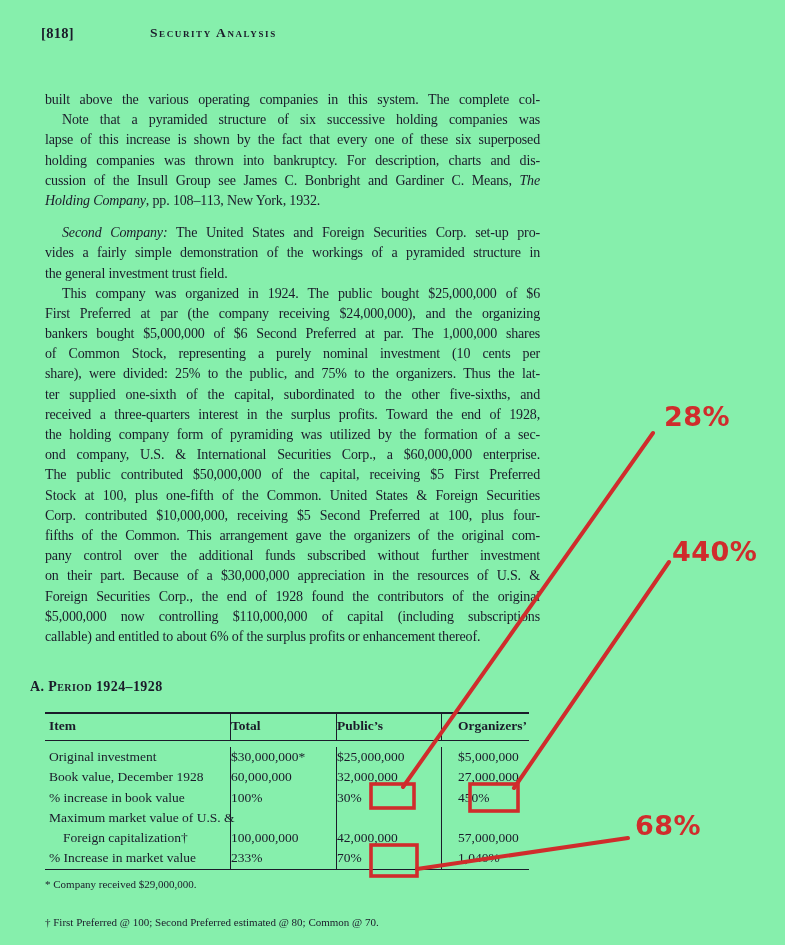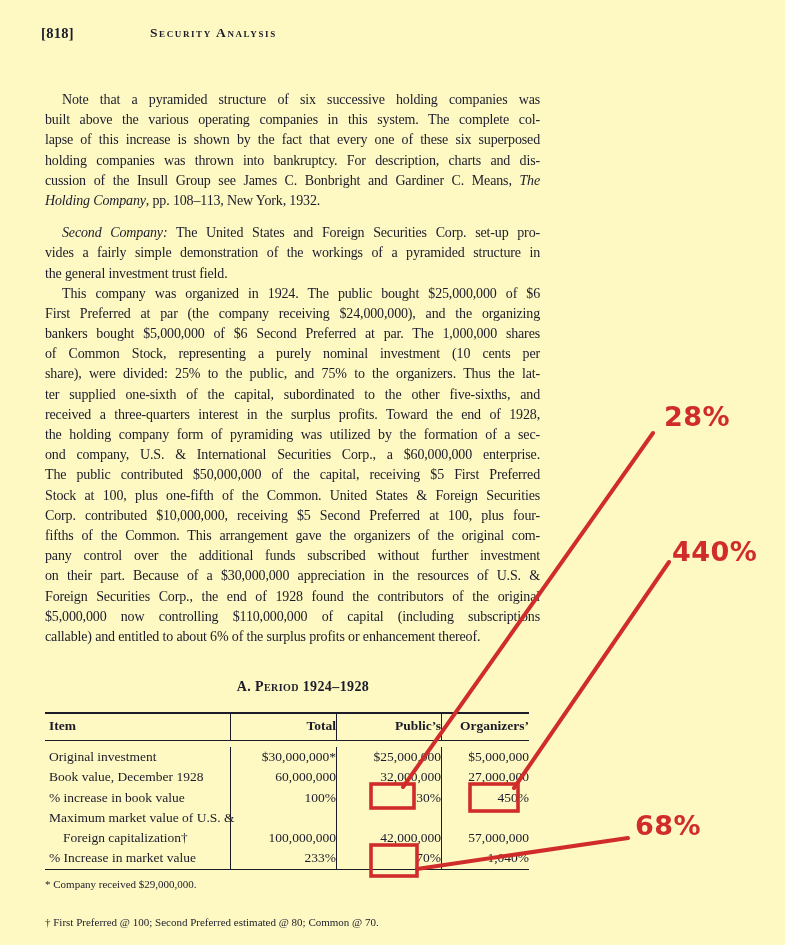--- a/index.html
+++ b/index.html
@@ -1,17 +1,17 @@
 <!DOCTYPE html>
 <html><head>
 <meta charset="utf-8">
 <style>
   html,body{margin:0;padding:0;background:#ffffff;}
   .page{
-    position:relative;width:785px;height:945px;background:#fef9c3;
+    position:relative;width:785px;height:945px;background:#86efac;
     font-family:"Liberation Serif", serif;color:#1b1b2a;overflow:hidden;
   }
   
   .folio{position:absolute;left:41px;top:25px;font-size:14.5px;font-weight:600;letter-spacing:.3px;}
   .running-head{
     position:absolute;left:150px;top:25px;width:235px;text-align:left;
     font-size:13.5px;font-weight:600;font-variant-caps:small-caps;letter-spacing:1.6px;
   }
   
   .body-text{position:absolute;left:45px;top:90px;width:495px;font-size:14px;letter-spacing:-0.15px;}
@@ -19,30 +19,30 @@
   .para.space-before{margin-top:12px;}
   .line{
     height:20.2px;line-height:20.2px;white-space:normal;
     text-align:justify;text-align-last:justify;
   }
   .line.first{text-indent:17px;}
   .line.plast{text-align-last:left;}
   .it{font-style:italic;}
   
   .table-title{
-    position:absolute;left:61px;top:679px;width:484px;text-align:center;
+    position:absolute;left:30px;top:679px;width:484px;text-align:left;
     font-size:14px;font-weight:700;font-variant-caps:small-caps;letter-spacing:.4px;
   }
   .fin-table{
     position:absolute;left:45px;top:712px;width:484px;
     border-top:2.2px solid #1b1b2a;border-bottom:1.6px solid #1b1b2a;
     font-size:13.5px;
   }
   .trow{display:grid;grid-template-columns:186px 106px 105px 87px;}
-  .tcell{line-height:20.3px;height:20.3px;text-align:right;overflow:visible;white-space:nowrap;}
+  .tcell{line-height:20.3px;height:20.3px;text-align:left;overflow:visible;white-space:nowrap;}
   .tcell.col1{text-align:left;padding-left:4px;}
   .tcell.col1.ind{padding-left:18px;}
   .tcell.col4{padding-left:16px;}
   .tcell.b1{border-right:1.2px solid #1b1b2a;}
   .thead .tcell{font-weight:700;height:26px;line-height:24px;border-bottom:1.5px solid #1b1b2a;}
   .tbody{padding-top:6px;}
   
   .footnote{position:absolute;left:45px;font-size:11px;letter-spacing:0;}
   .fn1{top:878px;}
   .fn2{top:916px;}
@@ -61,22 +61,22 @@
 </head>
 <body>
 
 <div class="page">
 
   <div class="folio">[818]</div>
   <div class="running-head">Security Analysis</div>
 
   <div class="body-text">
       <div class="para">
+        <div class="line">built above the various operating companies in this system. The complete col-</div>
         <div class="line first">Note that a pyramided structure of six successive holding companies was</div>
-        <div class="line">built above the various operating companies in this system. The complete col-</div>
         <div class="line">lapse of this increase is shown by the fact that every one of these six superposed</div>
         <div class="line">holding companies was thrown into bankruptcy. For description, charts and dis-</div>
         <div class="line"><span>cussion of the Insull Group see James C. Bonbright and Gardiner C. Means, </span><span class="it">The</span></div>
         <div class="line plast"><span class="it">Holding Company</span><span>, pp. 108–113, New York, 1932.</span></div>
       </div>
       <div class="para space-before">
         <div class="line first"><span class="it">Second Company:</span><span> The United States and Foreign Securities Corp. set-up pro-</span></div>
         <div class="line">vides a fairly simple demonstration of the workings of a pyramided structure in</div>
         <div class="line plast">the general investment trust field.</div>
       </div>

